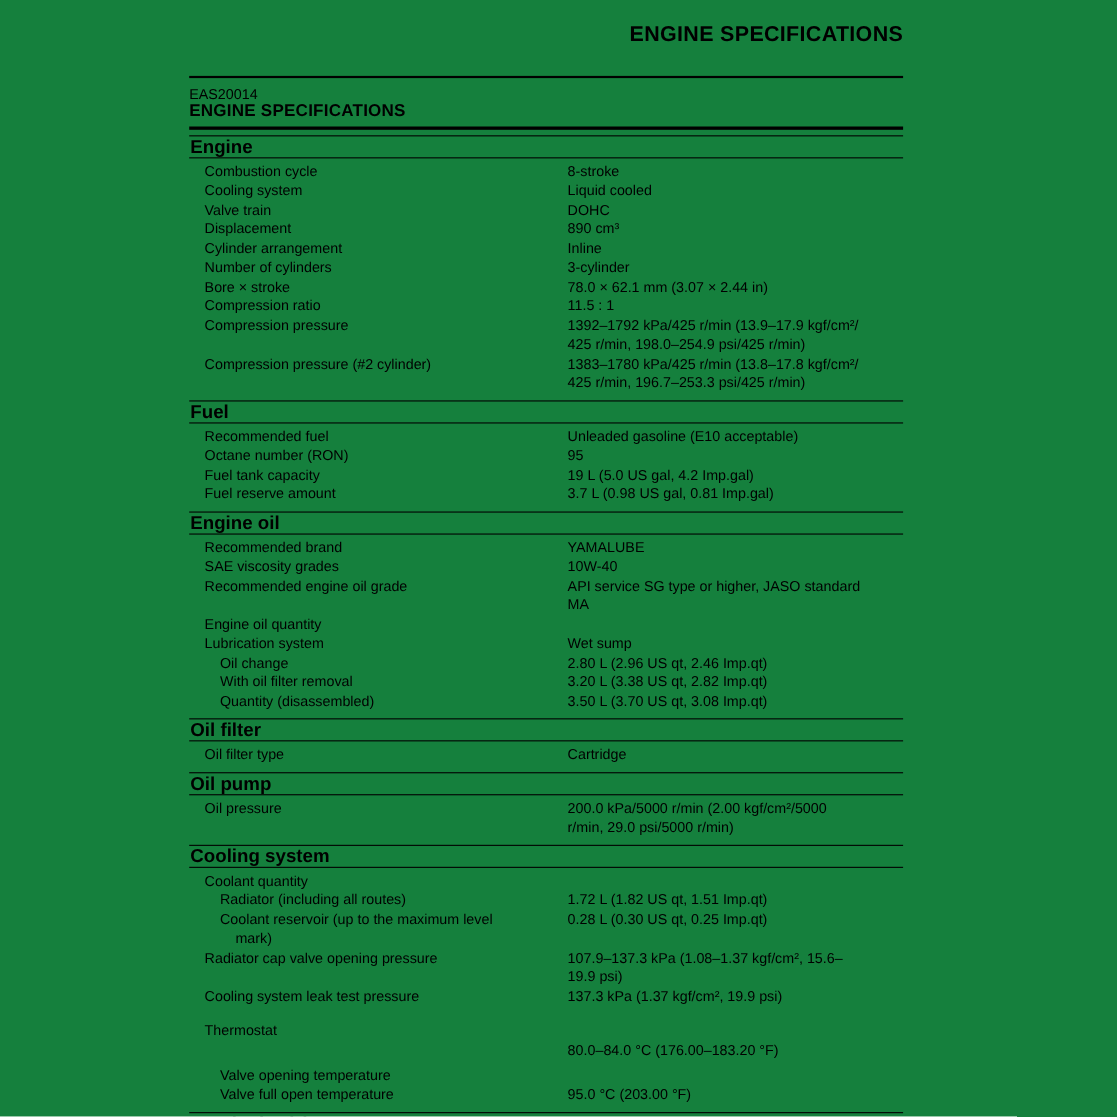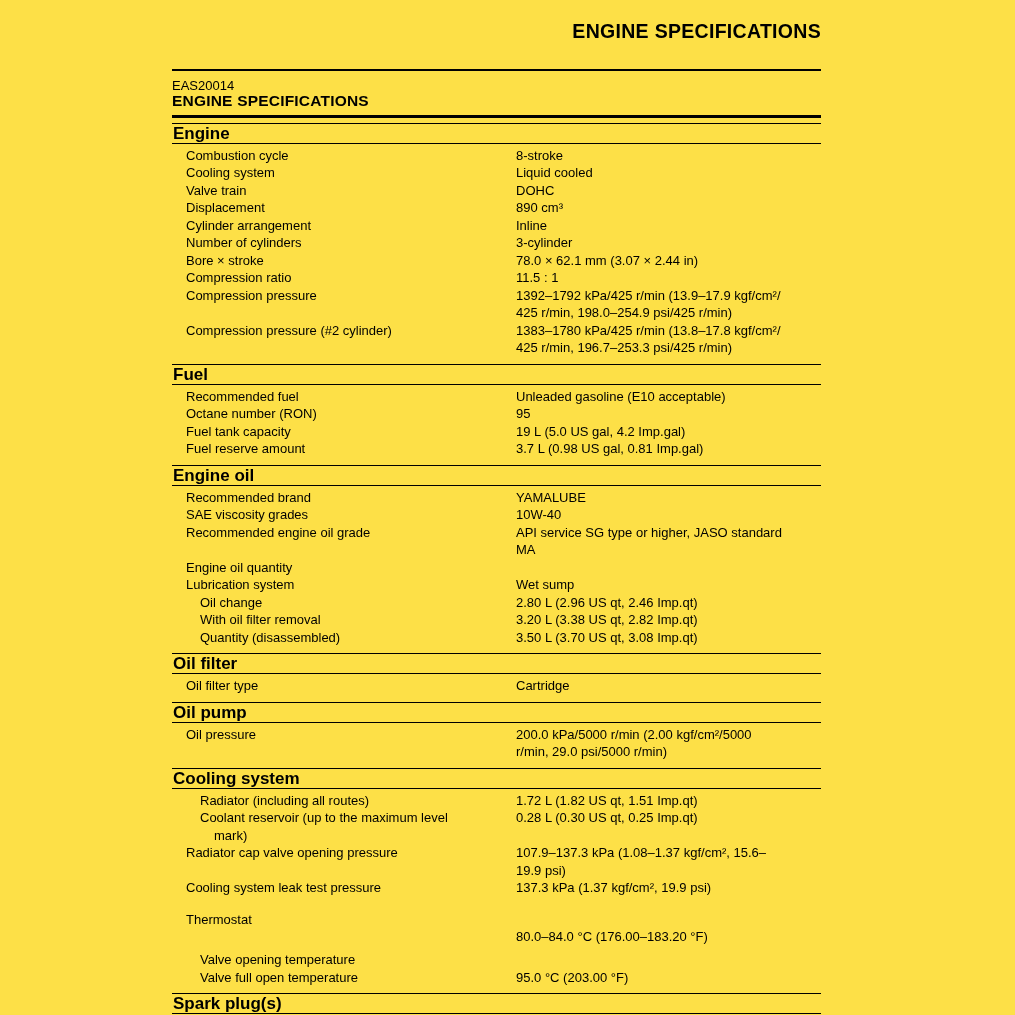--- a/index.html
+++ b/index.html
@@ -6,21 +6,21 @@
   html, body { background: #ffffff; }
   body {
     font-family: "Liberation Sans", "DejaVu Sans", sans-serif;
     color: #000000;
     -webkit-font-smoothing: antialiased;
   }
   .page {
     position: relative;
     width: 1015px;
     height: 1015px;
-    background: #fde047;
+    background: #15803d;
     padding: 20px 194px 0 172px;
     overflow: hidden;
   }
   .running-title {
     font-size: 19.5px;
     font-weight: bold;
     text-align: right;
     letter-spacing: 0.3px;
     line-height: 22px;
   }
@@ -223,20 +223,24 @@
     <span class="spec-label" style="padding-left: 28px;">Oil pressure</span>
     <span class="spec-value">200.0 kPa/5000 r/min (2.00 kgf/cm²/5000
 r/min, 29.0 psi/5000 r/min)</span>
   </div>
 </div>
   </section>
 
   <section class="spec-section">
     <h2 class="section-title">Cooling system</h2>
     <div class="rows">
+  <div class="spec-row">
+    <span class="spec-label" style="padding-left: 28px;">Coolant quantity</span>
+    <span class="spec-value"></span>
+  </div>
 
   <div class="spec-row">
     <span class="spec-label" style="padding-left: 42px;">Radiator (including all routes)</span>
     <span class="spec-value">1.72 L (1.82 US qt, 1.51 Imp.qt)</span>
   </div>
 
   <div class="spec-row">
     <span class="spec-label" style="padding-left: 42px;">Coolant reservoir (up to the maximum level
 mark)</span>
     <span class="spec-value">0.28 L (0.30 US qt, 0.25 Imp.qt)</span>

